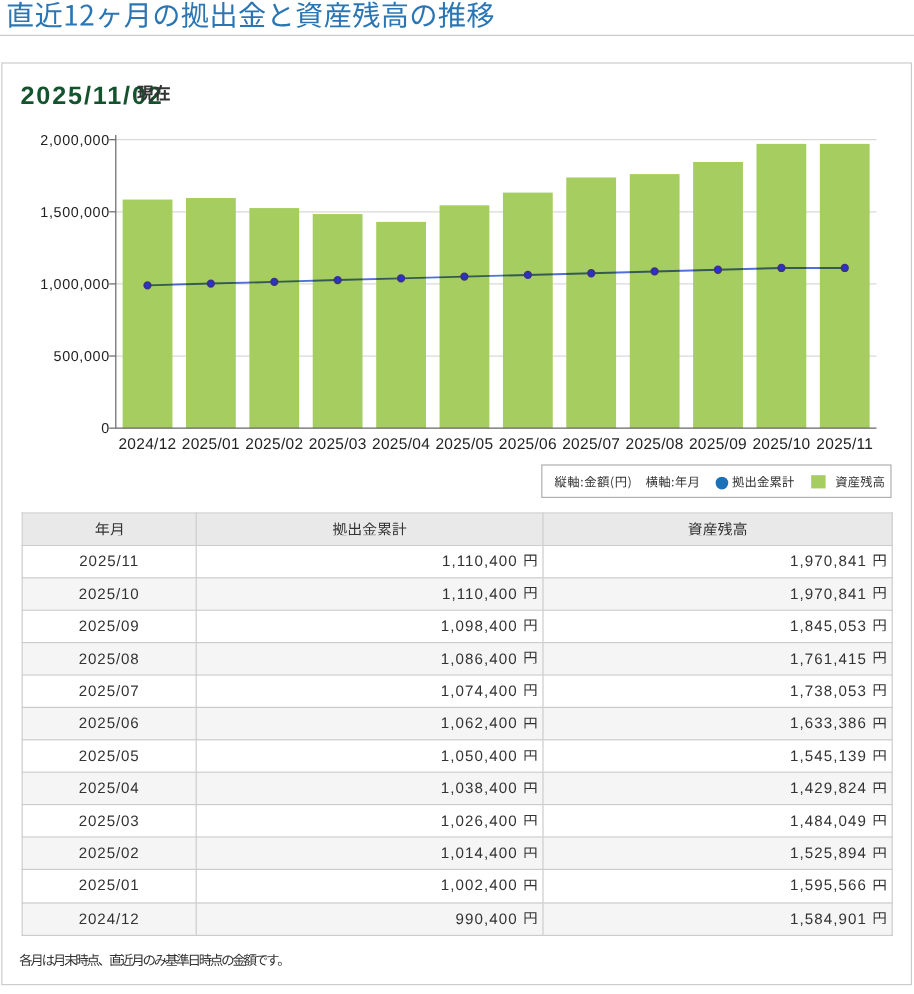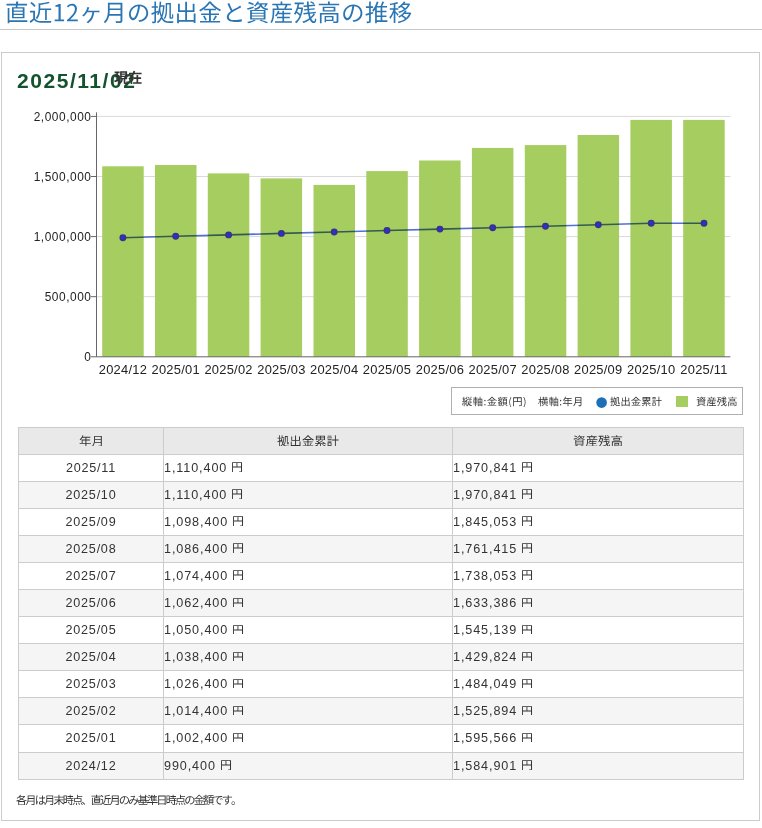--- a/index.html
+++ b/index.html
@@ -4,21 +4,21 @@
 html,body { width:762px; height:828px; background:#fff; font-family:"Liberation Sans",sans-serif; overflow:hidden; }
 #page { position:relative; width:762px; height:828px; }
 #hr { position:absolute; left:0; top:29px; width:762px; height:1px; background:#c9c9c9; }
 #panel { position:absolute; left:1px; top:52px; width:759px; height:769px; border:1px solid #ccc; background:#fff; }
 #date { position:absolute; left:17px; top:69px; font-size:21px; font-weight:bold; letter-spacing:1.55px; color:#14532d; }
 table { position:absolute; left:18px; top:427px; width:726px; border-collapse:collapse; table-layout:fixed; font-size:12.6px; color:#333; }
 th,td { border:1px solid #ccc; height:27.1px; padding:0; }
 tr.hd th { height:26.5px; }
 tr.hd th { background:#e9e9e9; font-weight:normal; padding-top:2.5px; }
 td.c1 { text-align:center; letter-spacing:0.75px; }
-td.c2 { text-align:left; padding-right:4.5px; letter-spacing:0.9px; }
+td.c2 { text-align:right; padding-right:4.5px; letter-spacing:0.9px; }
 span.g { display:inline-block; width:4px; }
 </style></head>
 <body>
 <div id="page">
 <svg style="position:absolute;left:4.7px;top:-0.3px" width="409" height="25" viewBox="0 -21.15 409 24.68">
       <path d="M8.7 -9.5H17.7V-7.6H8.7ZM8.7 -6.3H17.7V-4.3H8.7ZM8.7 -12.7H17.7V-10.8H8.7ZM2.7 -13.3V1.9H4.4V0.7H22.3V-1.0H4.4V-13.3ZM11.2 -19.8 11.0 -17.6H1.5V-15.9H10.9L10.6 -14.0H7.0V-3.0H19.5V-14.0H12.4L12.7 -15.9H22.1V-17.6H13.0L13.2 -19.7Z M25.2 -18.1C26.7 -17.1 28.5 -15.5 29.2 -14.3L30.6 -15.5C29.8 -16.6 28.0 -18.2 26.5 -19.2ZM43.4 -19.6C41.4 -18.9 38.1 -18.3 35.0 -17.9L33.6 -18.2V-12.7C33.6 -9.8 33.2 -6.0 30.7 -3.3C31.1 -3.0 31.7 -2.4 32.0 -2.0C34.4 -4.7 35.1 -8.2 35.2 -11.2H40.1V-1.4H41.8V-11.2H46.2V-12.8H35.3V-16.4C38.6 -16.8 42.3 -17.5 44.9 -18.3ZM30.0 -10.5H25.0V-8.8H28.2V-2.8C27.1 -1.8 25.7 -0.8 24.6 -0.1L25.6 1.7C26.8 0.6 28.0 -0.4 29.2 -1.4C30.7 0.5 32.8 1.3 35.9 1.4C38.5 1.5 43.3 1.5 45.9 1.4C46.0 0.8 46.3 -0.0 46.5 -0.4C43.7 -0.2 38.4 -0.2 35.9 -0.3C33.1 -0.4 31.1 -1.2 30.0 -2.9Z M49.7 0.0H59.1V-1.8H55.7V-17.2H54.0C53.1 -16.7 52.0 -16.3 50.4 -16.0V-14.6H53.5V-1.8H49.7Z M62.0 0.0H72.8V-1.9H68.0C67.2 -1.9 66.1 -1.8 65.2 -1.7C69.3 -5.5 72.0 -9.0 72.0 -12.5C72.0 -15.5 70.0 -17.5 67.0 -17.5C64.8 -17.5 63.3 -16.5 61.9 -15.0L63.1 -13.8C64.1 -14.9 65.3 -15.8 66.7 -15.8C68.8 -15.8 69.9 -14.4 69.9 -12.4C69.9 -9.4 67.4 -6.0 62.0 -1.3Z M84.4 -13.9 82.3 -14.4C82.3 -13.9 82.2 -13.4 82.0 -13.0C81.8 -12.1 81.4 -11.0 80.8 -10.0C80.0 -8.7 78.7 -7.0 77.2 -5.9L78.9 -4.9C79.9 -5.7 81.3 -7.5 82.2 -9.0H87.3C86.9 -4.3 84.9 -1.9 83.1 -0.4C82.6 -0.0 81.7 0.5 81.2 0.7L83.1 1.9C86.6 -0.2 88.7 -3.5 89.1 -9.0H92.5C93.0 -9.0 93.7 -9.0 94.4 -8.9V-10.8C93.8 -10.7 93.0 -10.6 92.5 -10.6H83.1C83.4 -11.4 83.7 -12.1 83.9 -12.7C84.1 -13.1 84.2 -13.5 84.4 -13.9Z M102.9 -18.5V-11.3C102.9 -7.5 102.6 -2.7 98.8 0.6C99.2 0.9 99.8 1.5 100.1 1.9C102.4 -0.1 103.6 -2.8 104.2 -5.5H115.5V-0.8C115.5 -0.2 115.4 -0.1 114.8 -0.0C114.3 -0.0 112.3 0.0 110.4 -0.1C110.7 0.4 111.0 1.2 111.2 1.8C113.7 1.8 115.2 1.8 116.2 1.4C117.0 1.1 117.4 0.5 117.4 -0.7V-18.5ZM104.7 -16.8H115.5V-12.8H104.7ZM104.7 -11.2H115.5V-7.2H104.5C104.7 -8.6 104.7 -9.9 104.7 -11.2Z M133.1 -15.1C132.8 -12.9 132.3 -10.7 131.8 -8.7C130.6 -4.8 129.3 -3.2 128.2 -3.2C127.1 -3.2 125.8 -4.5 125.8 -7.5C125.8 -10.7 128.6 -14.5 133.1 -15.1ZM135.0 -15.1C139.0 -14.8 141.3 -11.8 141.3 -8.3C141.3 -4.2 138.3 -2.0 135.3 -1.3C134.8 -1.2 134.1 -1.1 133.3 -1.0L134.4 0.7C140.0 0.0 143.2 -3.3 143.2 -8.2C143.2 -13.0 139.7 -16.9 134.2 -16.9C128.5 -16.9 124.0 -12.4 124.0 -7.3C124.0 -3.4 126.0 -1.0 128.1 -1.0C130.3 -1.0 132.2 -3.5 133.6 -8.3C134.3 -10.5 134.7 -12.9 135.0 -15.1Z M160.7 -18.2V-11.7C160.7 -9.0 160.5 -5.5 158.8 -3.0C159.1 -2.8 159.7 -2.3 159.9 -2.0C161.8 -4.7 162.1 -8.8 162.1 -11.7V-16.7H164.4V-5.4C164.4 -3.6 164.5 -3.2 164.8 -2.9C165.1 -2.6 165.5 -2.5 165.9 -2.5C166.1 -2.5 166.5 -2.5 166.7 -2.5C167.1 -2.5 167.4 -2.6 167.6 -2.8C167.9 -3.0 168.1 -3.3 168.2 -3.8C168.2 -4.2 168.3 -5.5 168.3 -6.6C167.9 -6.7 167.4 -7.0 167.1 -7.2C167.1 -6.0 167.1 -5.1 167.1 -4.7C167.0 -4.3 167.0 -4.1 166.9 -4.0C166.8 -3.9 166.7 -3.9 166.6 -3.9C166.5 -3.9 166.3 -3.9 166.2 -3.9C166.1 -3.9 166.0 -3.9 166.0 -4.0C165.9 -4.1 165.9 -4.5 165.9 -5.2V-18.2ZM155.7 -14.5H158.0C157.8 -11.2 157.3 -8.5 156.6 -6.2C156.0 -7.8 155.6 -9.9 155.3 -12.4ZM149.4 -19.7V-15.1H146.7V-13.5H149.4V-9.2L146.3 -8.0L146.8 -6.4L149.4 -7.5V-0.1C149.4 0.2 149.3 0.3 149.0 0.3C148.7 0.4 147.8 0.4 146.9 0.3C147.1 0.8 147.3 1.5 147.4 1.9C148.8 1.9 149.7 1.8 150.2 1.6C150.8 1.3 151.0 0.8 151.0 -0.1V-8.1L152.9 -9.0C152.7 -8.3 152.4 -7.6 152.1 -7.0C152.4 -6.8 153.0 -6.3 153.3 -6.0C153.7 -6.9 154.2 -8.0 154.5 -9.1C154.9 -7.2 155.3 -5.6 155.8 -4.3C154.8 -2.0 153.5 -0.4 151.8 0.6C152.2 0.9 152.6 1.5 152.9 1.9C154.4 0.8 155.6 -0.6 156.6 -2.4C158.4 0.7 160.9 1.6 164.1 1.6H168.0C168.1 1.1 168.3 0.4 168.6 -0.0C167.9 0.0 164.7 0.0 164.2 0.0C161.3 0.0 159.0 -0.8 157.4 -4.1C158.6 -7.0 159.3 -10.9 159.6 -16.0L158.7 -16.1L158.4 -16.1H155.9C156.0 -17.2 156.1 -18.4 156.2 -19.6L154.7 -19.7C154.5 -15.9 154.0 -12.2 153.1 -9.4L152.8 -10.6L151.0 -9.9V-13.5H152.9V-15.1H151.0V-19.7Z M173.0 -17.5V-9.4H180.2V-1.3H173.9V-7.9H172.1V1.9H173.9V0.4H188.7V1.8H190.5V-7.9H188.7V-1.3H182.0V-9.4H189.5V-17.5H187.7V-11.1H182.0V-19.6H180.2V-11.1H174.8V-17.5Z M198.0 -5.1C199.0 -3.8 199.9 -2.0 200.2 -0.8L201.7 -1.4C201.4 -2.6 200.4 -4.4 199.5 -5.7ZM210.3 -5.7C209.7 -4.4 208.7 -2.5 207.8 -1.3L209.1 -0.8C210.0 -1.9 211.1 -3.6 212.0 -5.1ZM195.0 -0.4V1.1H215.1V-0.4H205.9V-6.3H214.0V-7.8H205.9V-11.0H210.9V-12.5C212.2 -11.5 213.5 -10.7 214.8 -10.0C215.1 -10.5 215.6 -11.2 216.0 -11.6C212.3 -13.2 208.3 -16.4 205.7 -19.8H204.0C202.1 -16.8 198.2 -13.3 194.2 -11.3C194.6 -10.9 195.0 -10.3 195.3 -9.9C196.6 -10.6 197.9 -11.4 199.1 -12.4V-11.0H204.0V-7.8H196.1V-6.3H204.0V-0.4ZM204.9 -18.0C206.3 -16.2 208.4 -14.2 210.7 -12.6H199.4C201.7 -14.3 203.7 -16.3 204.9 -18.0Z M224.3 -18.3 222.5 -17.5C223.5 -14.9 224.8 -12.2 225.9 -10.3C223.4 -8.5 221.8 -6.6 221.8 -4.2C221.8 -0.7 225.0 0.7 229.4 0.7C232.4 0.7 235.1 0.4 236.8 0.1V-2.0C235.0 -1.6 231.9 -1.2 229.3 -1.2C225.6 -1.2 223.8 -2.4 223.8 -4.4C223.8 -6.2 225.1 -7.7 227.3 -9.1C229.6 -10.7 232.8 -12.2 234.4 -13.0C235.1 -13.4 235.7 -13.7 236.2 -14.0L235.2 -15.7C234.7 -15.3 234.2 -15.0 233.5 -14.6C232.2 -13.9 229.7 -12.6 227.5 -11.3C226.4 -13.2 225.3 -15.7 224.3 -18.3Z M243.1 -18.0C244.8 -17.5 247.0 -16.6 248.1 -16.0L248.9 -17.4C247.7 -18.0 245.6 -18.8 243.9 -19.2ZM242.0 -13.0 242.7 -11.5C244.4 -12.1 246.7 -12.8 248.8 -13.4L248.6 -14.9C246.1 -14.2 243.7 -13.5 242.0 -13.0ZM246.9 -7.5H258.7V-5.9H246.9ZM246.9 -4.7H258.7V-3.1H246.9ZM246.9 -10.2H258.7V-8.6H246.9ZM245.1 -11.4V-1.9H260.5V-11.4ZM254.6 -0.7C257.2 0.2 259.7 1.2 261.2 1.9L263.2 1.0C261.4 0.3 258.6 -0.8 256.0 -1.6ZM249.1 -1.6C247.4 -0.7 244.6 0.1 242.1 0.6C242.5 0.9 243.2 1.6 243.4 2.0C245.8 1.3 248.8 0.2 250.7 -0.9ZM252.4 -19.7C251.8 -18.4 250.6 -16.7 248.9 -15.5C249.3 -15.3 249.9 -15.0 250.2 -14.6C251.0 -15.3 251.7 -16.0 252.3 -16.7H254.8C254.3 -14.5 252.8 -13.3 249.0 -12.7C249.3 -12.4 249.7 -11.8 249.8 -11.4C253.2 -12.1 254.9 -13.2 255.8 -14.9C256.7 -13.2 258.4 -11.7 262.5 -11.0C262.6 -11.4 263.0 -12.1 263.4 -12.5C258.5 -13.2 257.2 -14.9 256.7 -16.7H260.4C260.0 -16.0 259.5 -15.3 259.0 -14.9L260.4 -14.4C261.3 -15.2 262.2 -16.5 262.8 -17.7L261.6 -18.1L261.3 -18.0H253.2C253.5 -18.5 253.8 -19.0 254.0 -19.5Z M272.9 -10.6C272.3 -8.8 271.2 -6.9 269.9 -5.7C270.3 -5.5 271.0 -5.1 271.3 -4.8C271.9 -5.4 272.4 -6.2 273.0 -7.0H277.4V-4.6H272.0V-3.1H277.4V-0.1H270.0V1.4H286.9V-0.1H279.1V-3.1H284.8V-4.6H279.1V-7.0H285.5V-8.5H279.1V-10.6H277.4V-8.5H273.8C274.1 -9.0 274.3 -9.6 274.5 -10.2ZM271.0 -15.8C271.5 -14.8 272.0 -13.6 272.2 -12.7H267.6V-9.1C267.6 -6.3 267.4 -2.2 265.5 0.8C265.8 0.9 266.6 1.5 266.8 1.9C268.9 -1.3 269.3 -5.9 269.3 -9.0V-11.2H287.0V-12.7H280.8C281.3 -13.6 282.0 -14.8 282.5 -15.9L281.7 -16.1H285.8V-17.6H277.3V-19.7H275.6V-17.6H267.3V-16.1H272.2ZM272.9 -12.7 273.9 -13.0C273.7 -13.9 273.2 -15.1 272.6 -16.1H280.5C280.2 -15.1 279.7 -13.8 279.2 -13.0L280.1 -12.7Z M305.1 -19.0C306.3 -18.5 307.8 -17.6 308.5 -16.9L309.5 -18.0C308.8 -18.7 307.3 -19.5 306.0 -20.0ZM308.7 -7.7C308.0 -6.4 306.9 -5.3 305.7 -4.2C305.3 -5.2 305.1 -6.3 304.8 -7.5L310.9 -8.1L310.7 -9.6L304.5 -8.9L304.2 -11.2L309.8 -11.7L309.7 -13.1L304.1 -12.6L303.9 -14.7L310.2 -15.3L310.0 -16.7L303.8 -16.2C303.8 -17.4 303.7 -18.6 303.7 -19.9H302.0C302.0 -18.6 302.0 -17.3 302.1 -16.1L298.5 -15.7L298.6 -14.2L302.2 -14.6L302.4 -12.4L299.0 -12.1L299.2 -10.7L302.5 -11.0L302.8 -8.8L298.4 -8.3L298.6 -6.8L303.1 -7.3C303.4 -5.7 303.8 -4.3 304.2 -3.1C302.2 -1.6 299.8 -0.4 297.3 0.2C297.7 0.6 298.1 1.2 298.3 1.7C300.6 1.0 302.8 -0.2 304.8 -1.6C305.9 0.5 307.1 1.8 308.8 1.8C310.4 1.8 311.0 0.9 311.3 -2.1C310.9 -2.2 310.3 -2.6 310.0 -3.0C309.8 -0.6 309.6 0.1 309.0 0.1C307.9 0.1 307.0 -0.9 306.3 -2.7C307.8 -3.9 309.1 -5.3 310.0 -6.7ZM289.6 -18.7V-17.0H292.6C291.9 -13.3 290.7 -9.9 289.0 -7.6C289.4 -7.4 290.1 -6.8 290.4 -6.5C290.7 -7.0 291.1 -7.6 291.4 -8.2C292.6 -7.4 293.8 -6.4 294.6 -5.6C293.4 -2.8 291.9 -0.7 289.9 0.7C290.3 0.9 290.9 1.5 291.2 1.9C294.7 -0.7 297.2 -5.9 298.1 -13.6L297.1 -13.9L296.8 -13.8H293.6C293.8 -14.9 294.1 -15.9 294.3 -17.0H298.8V-18.7ZM293.1 -12.2H296.3C296.0 -10.4 295.7 -8.8 295.2 -7.3C294.3 -8.1 293.2 -9.0 292.1 -9.6C292.5 -10.4 292.8 -11.3 293.1 -12.2Z M319.4 -13.3H328.6V-11.1H319.4ZM317.7 -14.6V-9.8H330.4V-14.6ZM323.0 -19.8V-17.5H313.8V-16.0H334.2V-17.5H324.8V-19.8ZM314.9 -8.3V1.9H316.6V-6.8H331.6V-0.3C331.6 0.1 331.5 0.2 331.1 0.2C330.7 0.2 329.4 0.2 327.8 0.2C328.1 0.7 328.3 1.3 328.4 1.8C330.4 1.8 331.6 1.8 332.4 1.6C333.2 1.3 333.4 0.8 333.4 -0.2V-8.3ZM321.1 -4.0H326.9V-1.6H321.1ZM319.6 -5.3V0.9H321.1V-0.3H328.5V-5.3Z M347.3 -15.1C347.0 -12.9 346.5 -10.7 346.0 -8.7C344.8 -4.8 343.5 -3.2 342.4 -3.2C341.3 -3.2 340.0 -4.5 340.0 -7.5C340.0 -10.7 342.8 -14.5 347.3 -15.1ZM349.2 -15.1C353.2 -14.8 355.5 -11.8 355.5 -8.3C355.5 -4.2 352.5 -2.0 349.5 -1.3C349.0 -1.2 348.3 -1.1 347.5 -1.0L348.6 0.7C354.2 0.0 357.4 -3.3 357.4 -8.2C357.4 -13.0 353.9 -16.9 348.4 -16.9C342.7 -16.9 338.2 -12.4 338.2 -7.3C338.2 -3.4 340.2 -1.0 342.3 -1.0C344.5 -1.0 346.4 -3.5 347.8 -8.3C348.5 -10.5 348.9 -12.9 349.2 -15.1Z M375.6 -9.0V-5.8H371.8V-9.0ZM371.8 -19.8C370.8 -16.4 369.2 -13.1 367.1 -11.0C367.5 -10.7 368.1 -9.9 368.3 -9.6C368.9 -10.2 369.5 -11.0 370.1 -11.8V1.9H371.8V0.7H382.4V-1.0H377.3V-4.3H381.5V-5.8H377.3V-9.0H381.5V-10.6H377.3V-13.7H382.0V-15.3H377.3C377.9 -16.5 378.5 -18.0 379.1 -19.2L377.2 -19.7C376.9 -18.4 376.2 -16.7 375.6 -15.3H372.0C372.6 -16.6 373.1 -18.0 373.5 -19.4ZM375.6 -10.6H371.8V-13.7H375.6ZM375.6 -4.3V-1.0H371.8V-4.3ZM364.1 -19.7V-15.0H360.9V-13.3H364.1V-8.2L360.5 -7.2L360.9 -5.5L364.1 -6.5V-0.3C364.1 0.1 364.0 0.2 363.7 0.2C363.4 0.2 362.4 0.2 361.3 0.2C361.6 0.7 361.8 1.4 361.9 1.9C363.4 1.9 364.4 1.8 365.0 1.5C365.6 1.2 365.8 0.7 365.8 -0.3V-7.0L368.3 -7.8L368.1 -9.4L365.8 -8.7V-13.3H368.1V-15.0H365.8V-19.7Z M398.0 -16.2H402.8C402.1 -15.0 401.2 -13.9 400.2 -13.0C399.4 -13.8 398.2 -14.7 397.1 -15.3ZM398.8 -19.7C397.7 -17.9 395.7 -15.8 392.8 -14.4C393.1 -14.1 393.7 -13.5 393.9 -13.1C394.6 -13.5 395.3 -14.0 396.0 -14.4C397.0 -13.8 398.2 -12.8 398.9 -12.1C397.2 -10.9 395.2 -10.1 393.2 -9.6C393.5 -9.2 393.9 -8.6 394.1 -8.2C398.8 -9.5 403.2 -12.3 405.1 -17.2L404.0 -17.8L403.6 -17.7H399.4C399.8 -18.3 400.2 -18.8 400.5 -19.4ZM399.1 -7.2H404.0C403.3 -5.7 402.4 -4.5 401.2 -3.5C400.3 -4.3 399.0 -5.2 397.8 -6.0C398.3 -6.3 398.7 -6.7 399.1 -7.2ZM400.0 -10.9C398.9 -8.8 396.5 -6.5 393.1 -4.9C393.4 -4.6 394.0 -4.0 394.2 -3.6C395.0 -4.1 395.8 -4.5 396.5 -5.0C397.7 -4.3 399.0 -3.3 399.9 -2.4C397.8 -1.0 395.3 -0.1 392.7 0.4C393.0 0.8 393.4 1.5 393.6 1.9C399.3 0.6 404.3 -2.3 406.3 -8.2L405.2 -8.7L404.8 -8.7H400.5C401.0 -9.3 401.4 -9.9 401.8 -10.6ZM392.2 -19.4C390.4 -18.6 387.3 -17.9 384.7 -17.5C384.9 -17.1 385.1 -16.5 385.2 -16.1C386.3 -16.3 387.5 -16.5 388.7 -16.7V-13.1H384.8V-11.5H388.4C387.5 -8.8 385.9 -5.7 384.3 -4.0C384.6 -3.6 385.1 -2.9 385.3 -2.4C386.5 -3.9 387.7 -6.2 388.7 -8.6V1.8H390.4V-8.3C391.2 -7.3 392.1 -6.0 392.5 -5.4L393.6 -6.8C393.1 -7.3 391.1 -9.4 390.4 -10.0V-11.5H393.3V-13.1H390.4V-17.1C391.5 -17.4 392.5 -17.7 393.4 -18.0Z" fill="#2a76b4"></path>
     </svg>
 <div id="hr"></div>
 <div id="panel"></div>
 <div id="date">2025/11/02</div>

